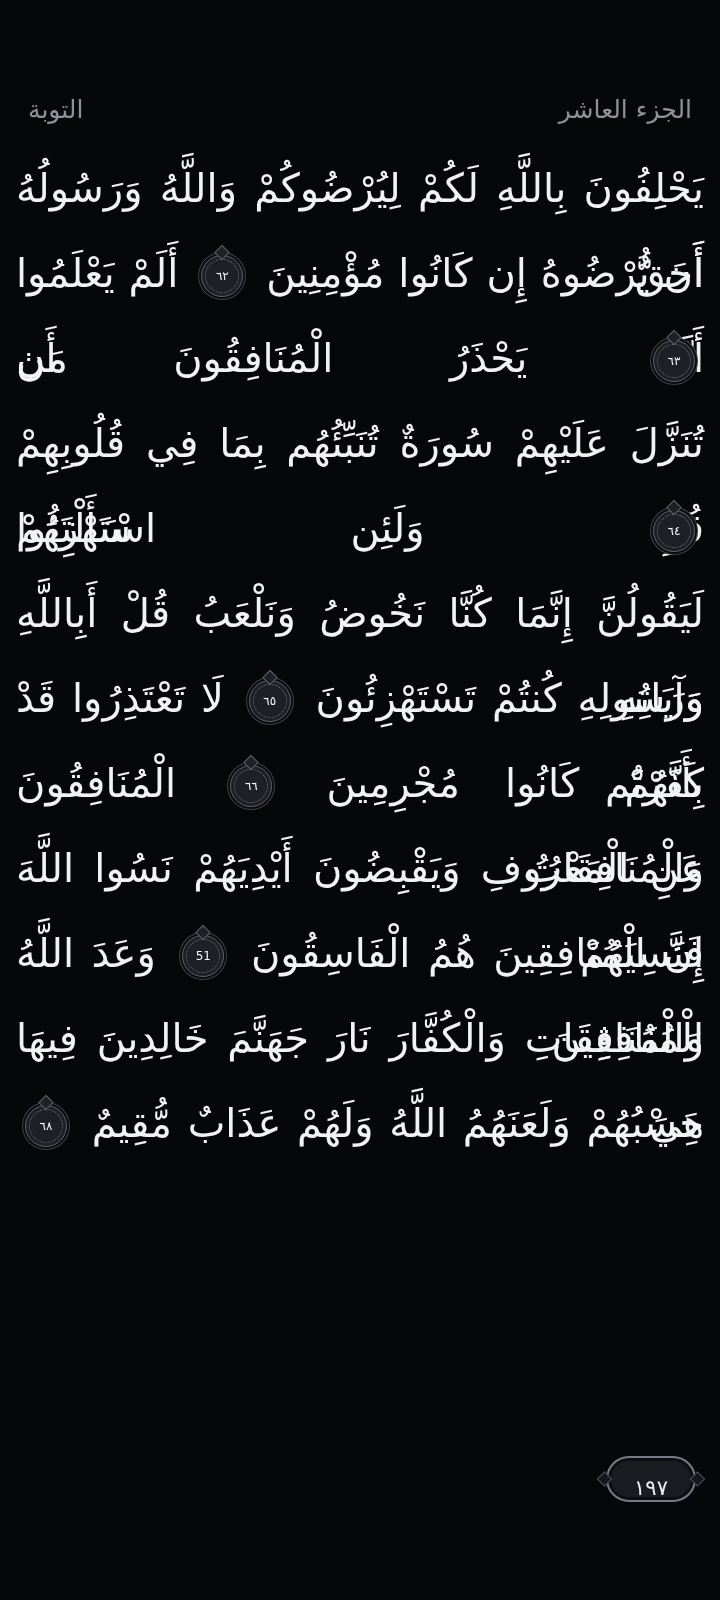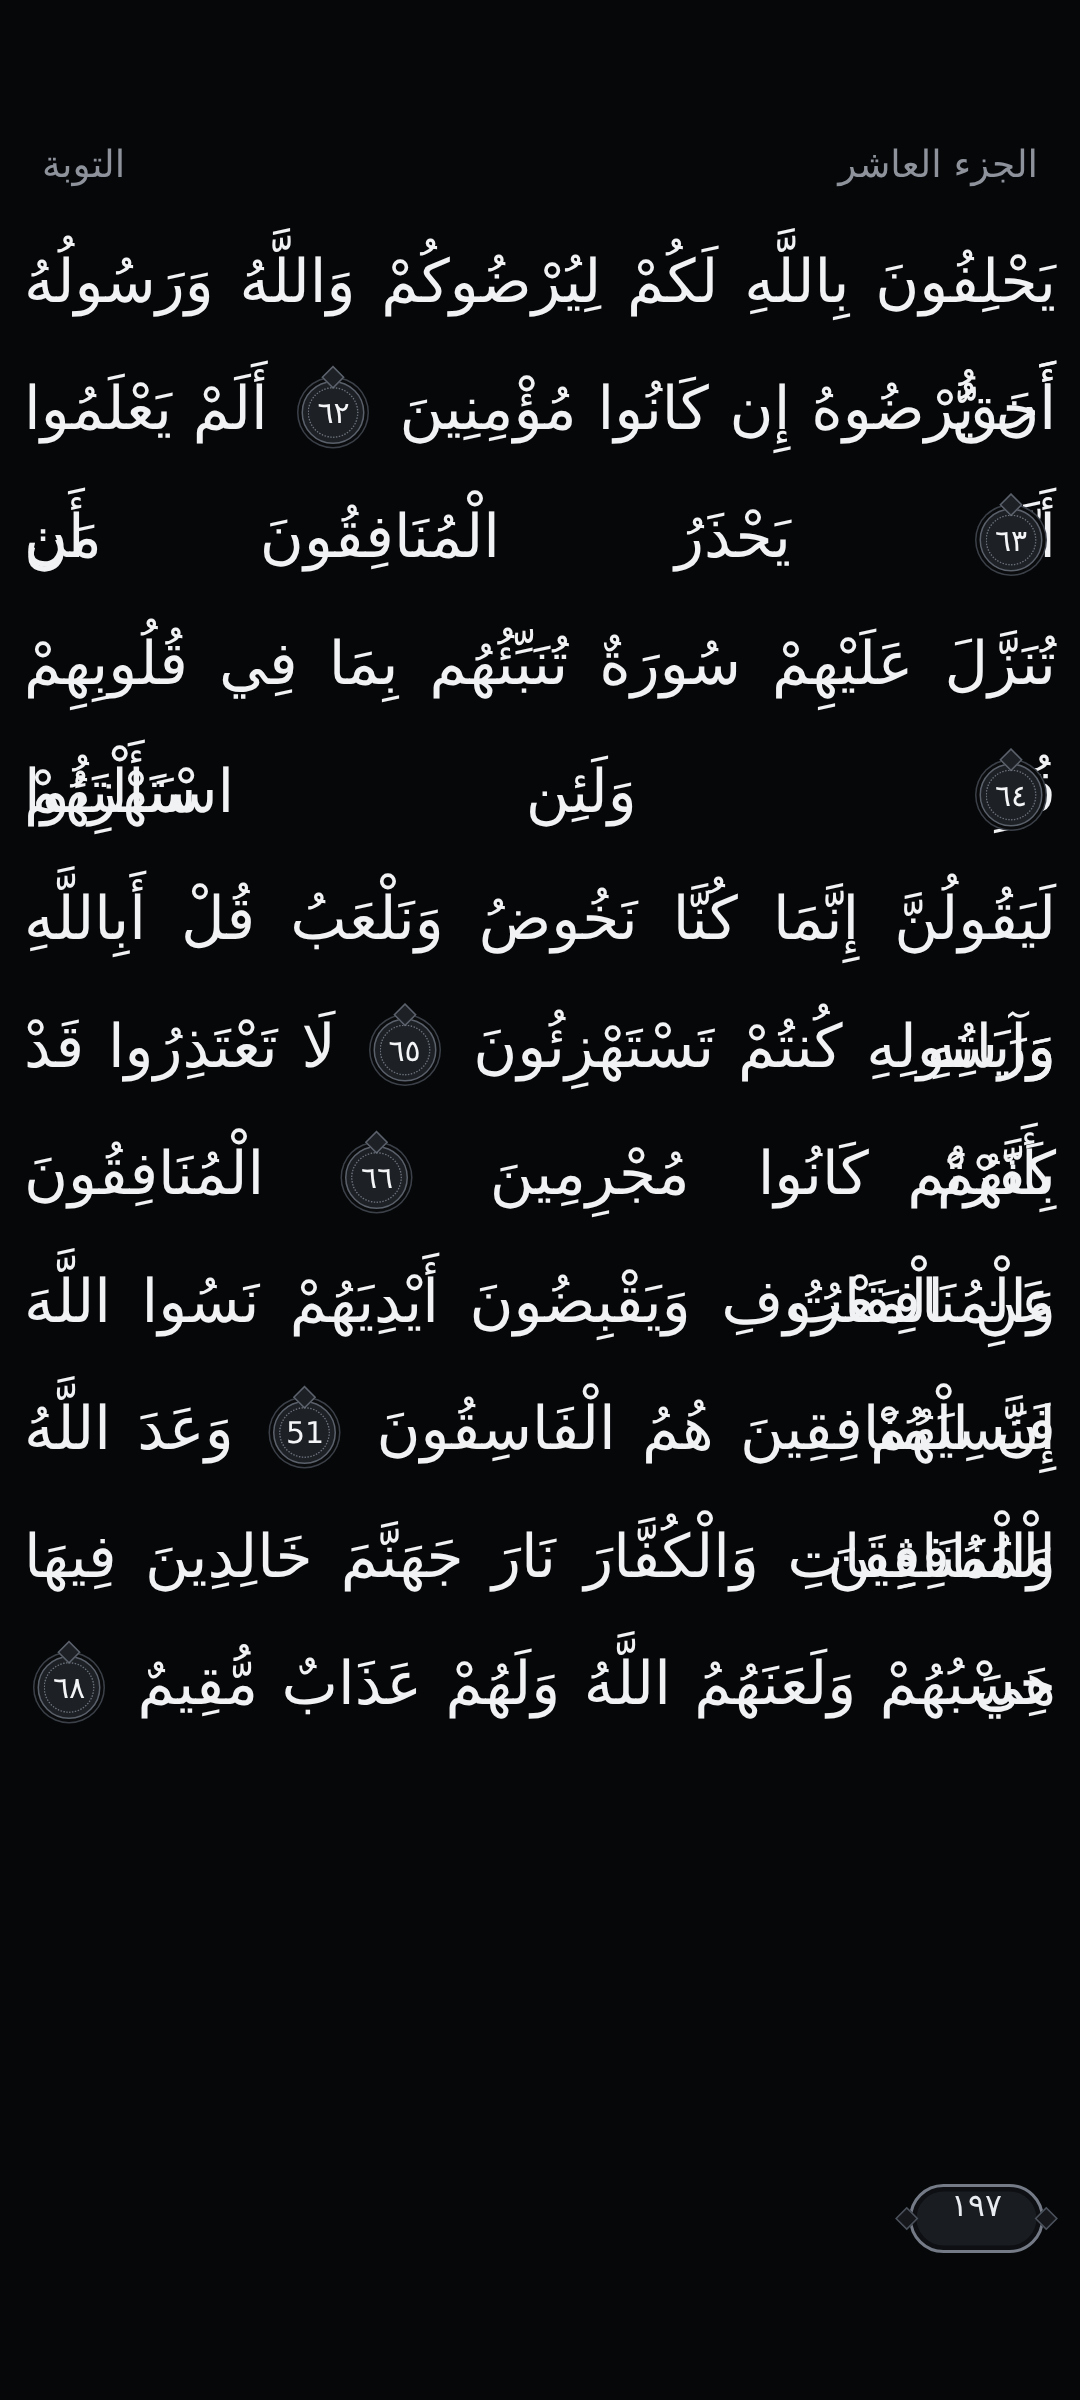--- a/index.html
+++ b/index.html
@@ -74,37 +74,37 @@
   }
   .vmark::after {             
     content: "";
     position: absolute;
     inset: 3px;
     border-radius: 50%;
     border: 1px dotted #6a707a;
   }
   .vnum {
     color: #f4f5f7;
-    font-size: 20px;
+    font-size: 12px;
     line-height: 1;
     z-index: 1;
   }
   
   .page-badge {
     position: absolute;
     top: 1456px;
     right: 24px;
     width: 90px;
     height: 46px;
     border-radius: 23px;
     background: #191c21;
     border: 2px solid #747b87;
     box-shadow: inset 0 0 0 3px #0d0f12;
     display: flex;
-    align-items: flex-start;
+    align-items: flex-end;
     justify-content: center;
   }
   .badge-num {
     color: #e9ecf0;
     font-size: 21px;
     letter-spacing: 2px;
     direction: rtl;
   }
   .orn {
     position: absolute;

